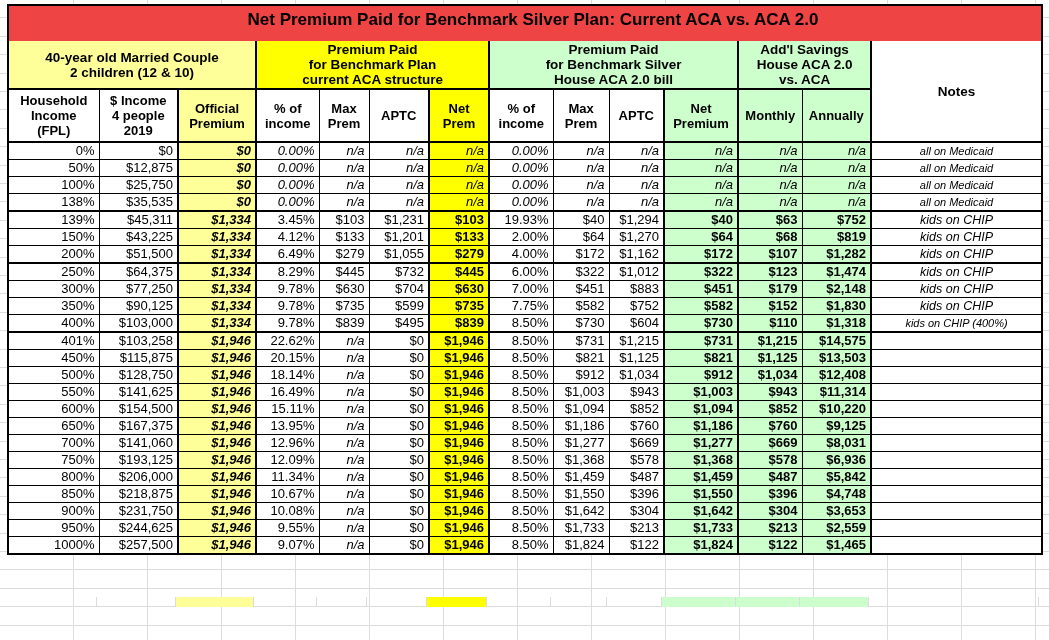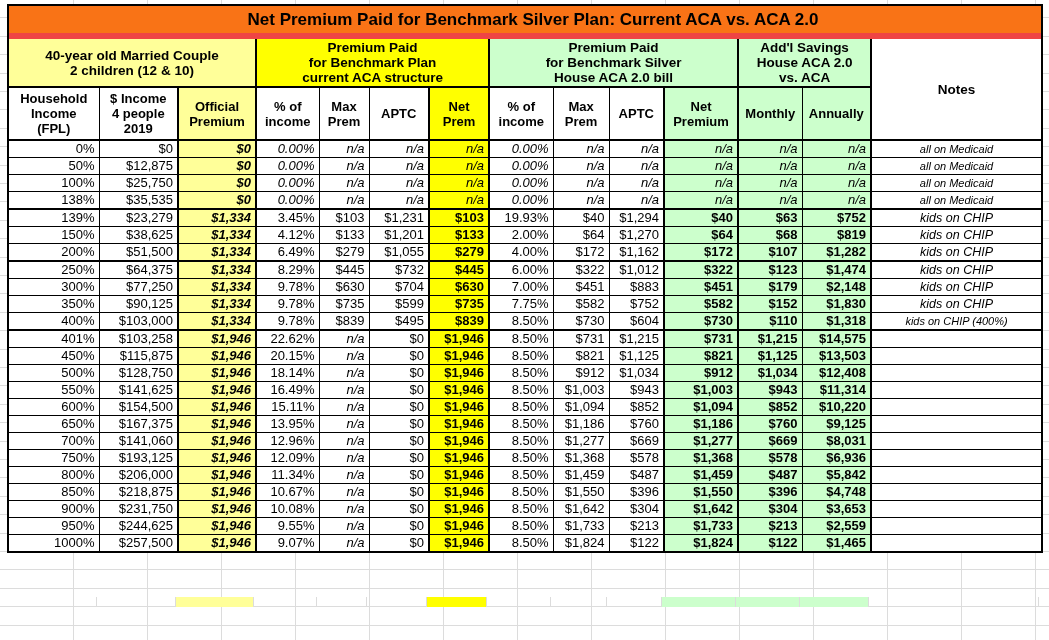--- a/index.html
+++ b/index.html
@@ -10,22 +10,22 @@
       repeating-linear-gradient(to bottom, transparent 0 17.5px, #dcdcdc 17.5px 18.4px),
       repeating-linear-gradient(to right, transparent 0 73px, #dcdcdc 73px 74px),
       #ffffff;
   }
   .sheet{position:relative;width:1049px;height:640px;}
   .tbl-wrap{
     position:absolute;left:7px;top:4px;width:1032px;
     border:2px solid #000;background:#fff;
   }
   .title-block{
-    border-bottom:6px solid #ef4444;text-align:center;
-    font-weight:bold;font-size:17px;line-height:24px;padding:2px 0 1px 16px;background:#f97316;
+    border-bottom:8px solid #ef4444;text-align:center;
+    font-weight:bold;font-size:17px;line-height:24px;padding:2px 0 1px 16px;background:#ef4444;
   }
   table{border-collapse:collapse;table-layout:fixed;width:1032px;}
   th,td{
     border:1px solid #000;overflow:hidden;white-space:nowrap;
     font-size:13px;padding:0 4px;box-sizing:border-box;
   }
   th{white-space:pre-line;text-align:center;font-weight:bold;line-height:15px;padding:0 2px;}
   thead tr.grp th{height:48px;font-size:13.5px;}
   thead tr.cols th{height:53px;}
   thead th{border-bottom-width:2px;}
@@ -176,37 +176,37 @@
             <td class="v2l i">0.00%</td>
             <td class="i">n/a</td>
             <td class="i">n/a</td>
             <td class="v2l i" style="background: rgb(204, 255, 204);">n/a</td>
             <td class="v2l i" style="background: rgb(204, 255, 204);">n/a</td>
             <td class="i" style="background: rgb(204, 255, 204);">n/a</td>
             <td class="v2l i notes small">all on Medicaid</td>
           </tr>
           <tr>
             <td>139%</td>
-            <td>$23,279</td>
+            <td>$45,311</td>
             <td class="v2l bi" style="background: rgb(255, 255, 153);">$1,334</td>
             <td class="v2l">3.45%</td>
             <td>$103</td>
             <td>$1,231</td>
             <td class="v2l b" style="background: rgb(255, 255, 0);">$103</td>
             <td class="v2l">19.93%</td>
             <td>$40</td>
             <td>$1,294</td>
             <td class="v2l b" style="background: rgb(204, 255, 204);">$40</td>
             <td class="v2l b" style="background: rgb(204, 255, 204);">$63</td>
             <td class="b" style="background: rgb(204, 255, 204);">$752</td>
             <td class="v2l notes">kids on CHIP</td>
           </tr>
           <tr>
             <td>150%</td>
-            <td>$38,625</td>
+            <td>$43,225</td>
             <td class="v2l bi" style="background: rgb(255, 255, 153);">$1,334</td>
             <td class="v2l">4.12%</td>
             <td>$133</td>
             <td>$1,201</td>
             <td class="v2l b" style="background: rgb(255, 255, 0);">$133</td>
             <td class="v2l">2.00%</td>
             <td>$64</td>
             <td>$1,270</td>
             <td class="v2l b" style="background: rgb(204, 255, 204);">$64</td>
             <td class="v2l b" style="background: rgb(204, 255, 204);">$68</td>

